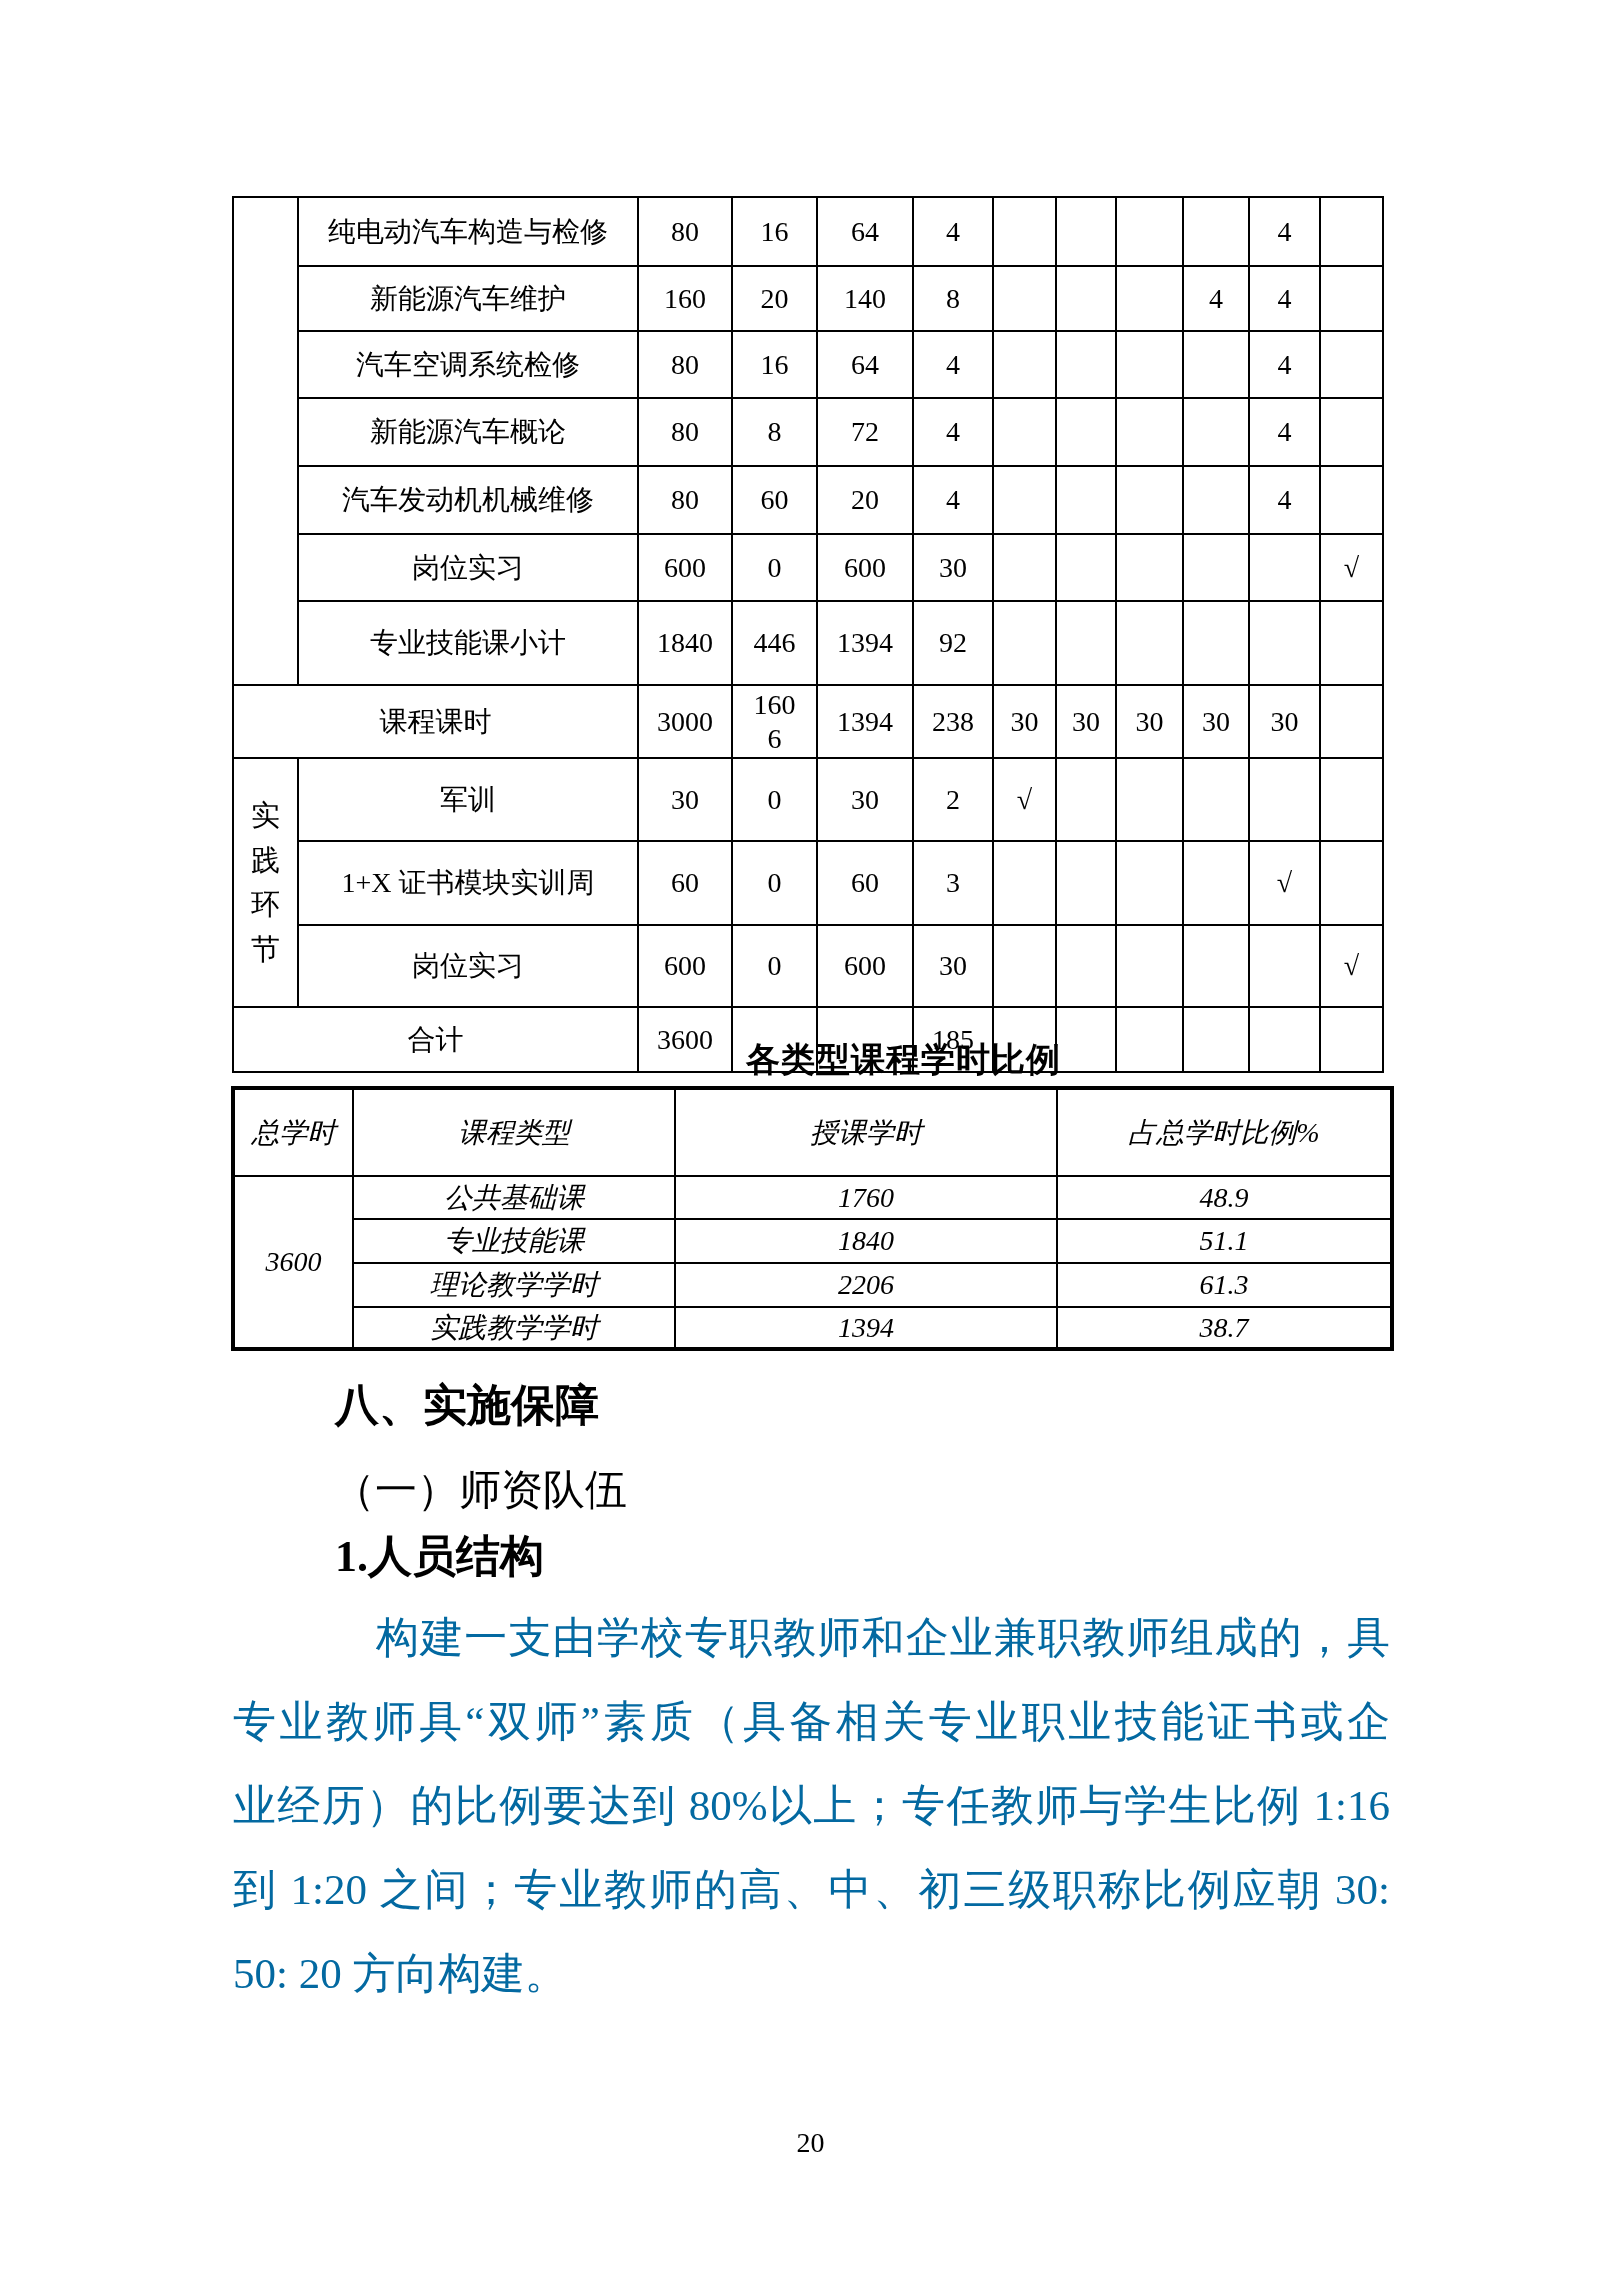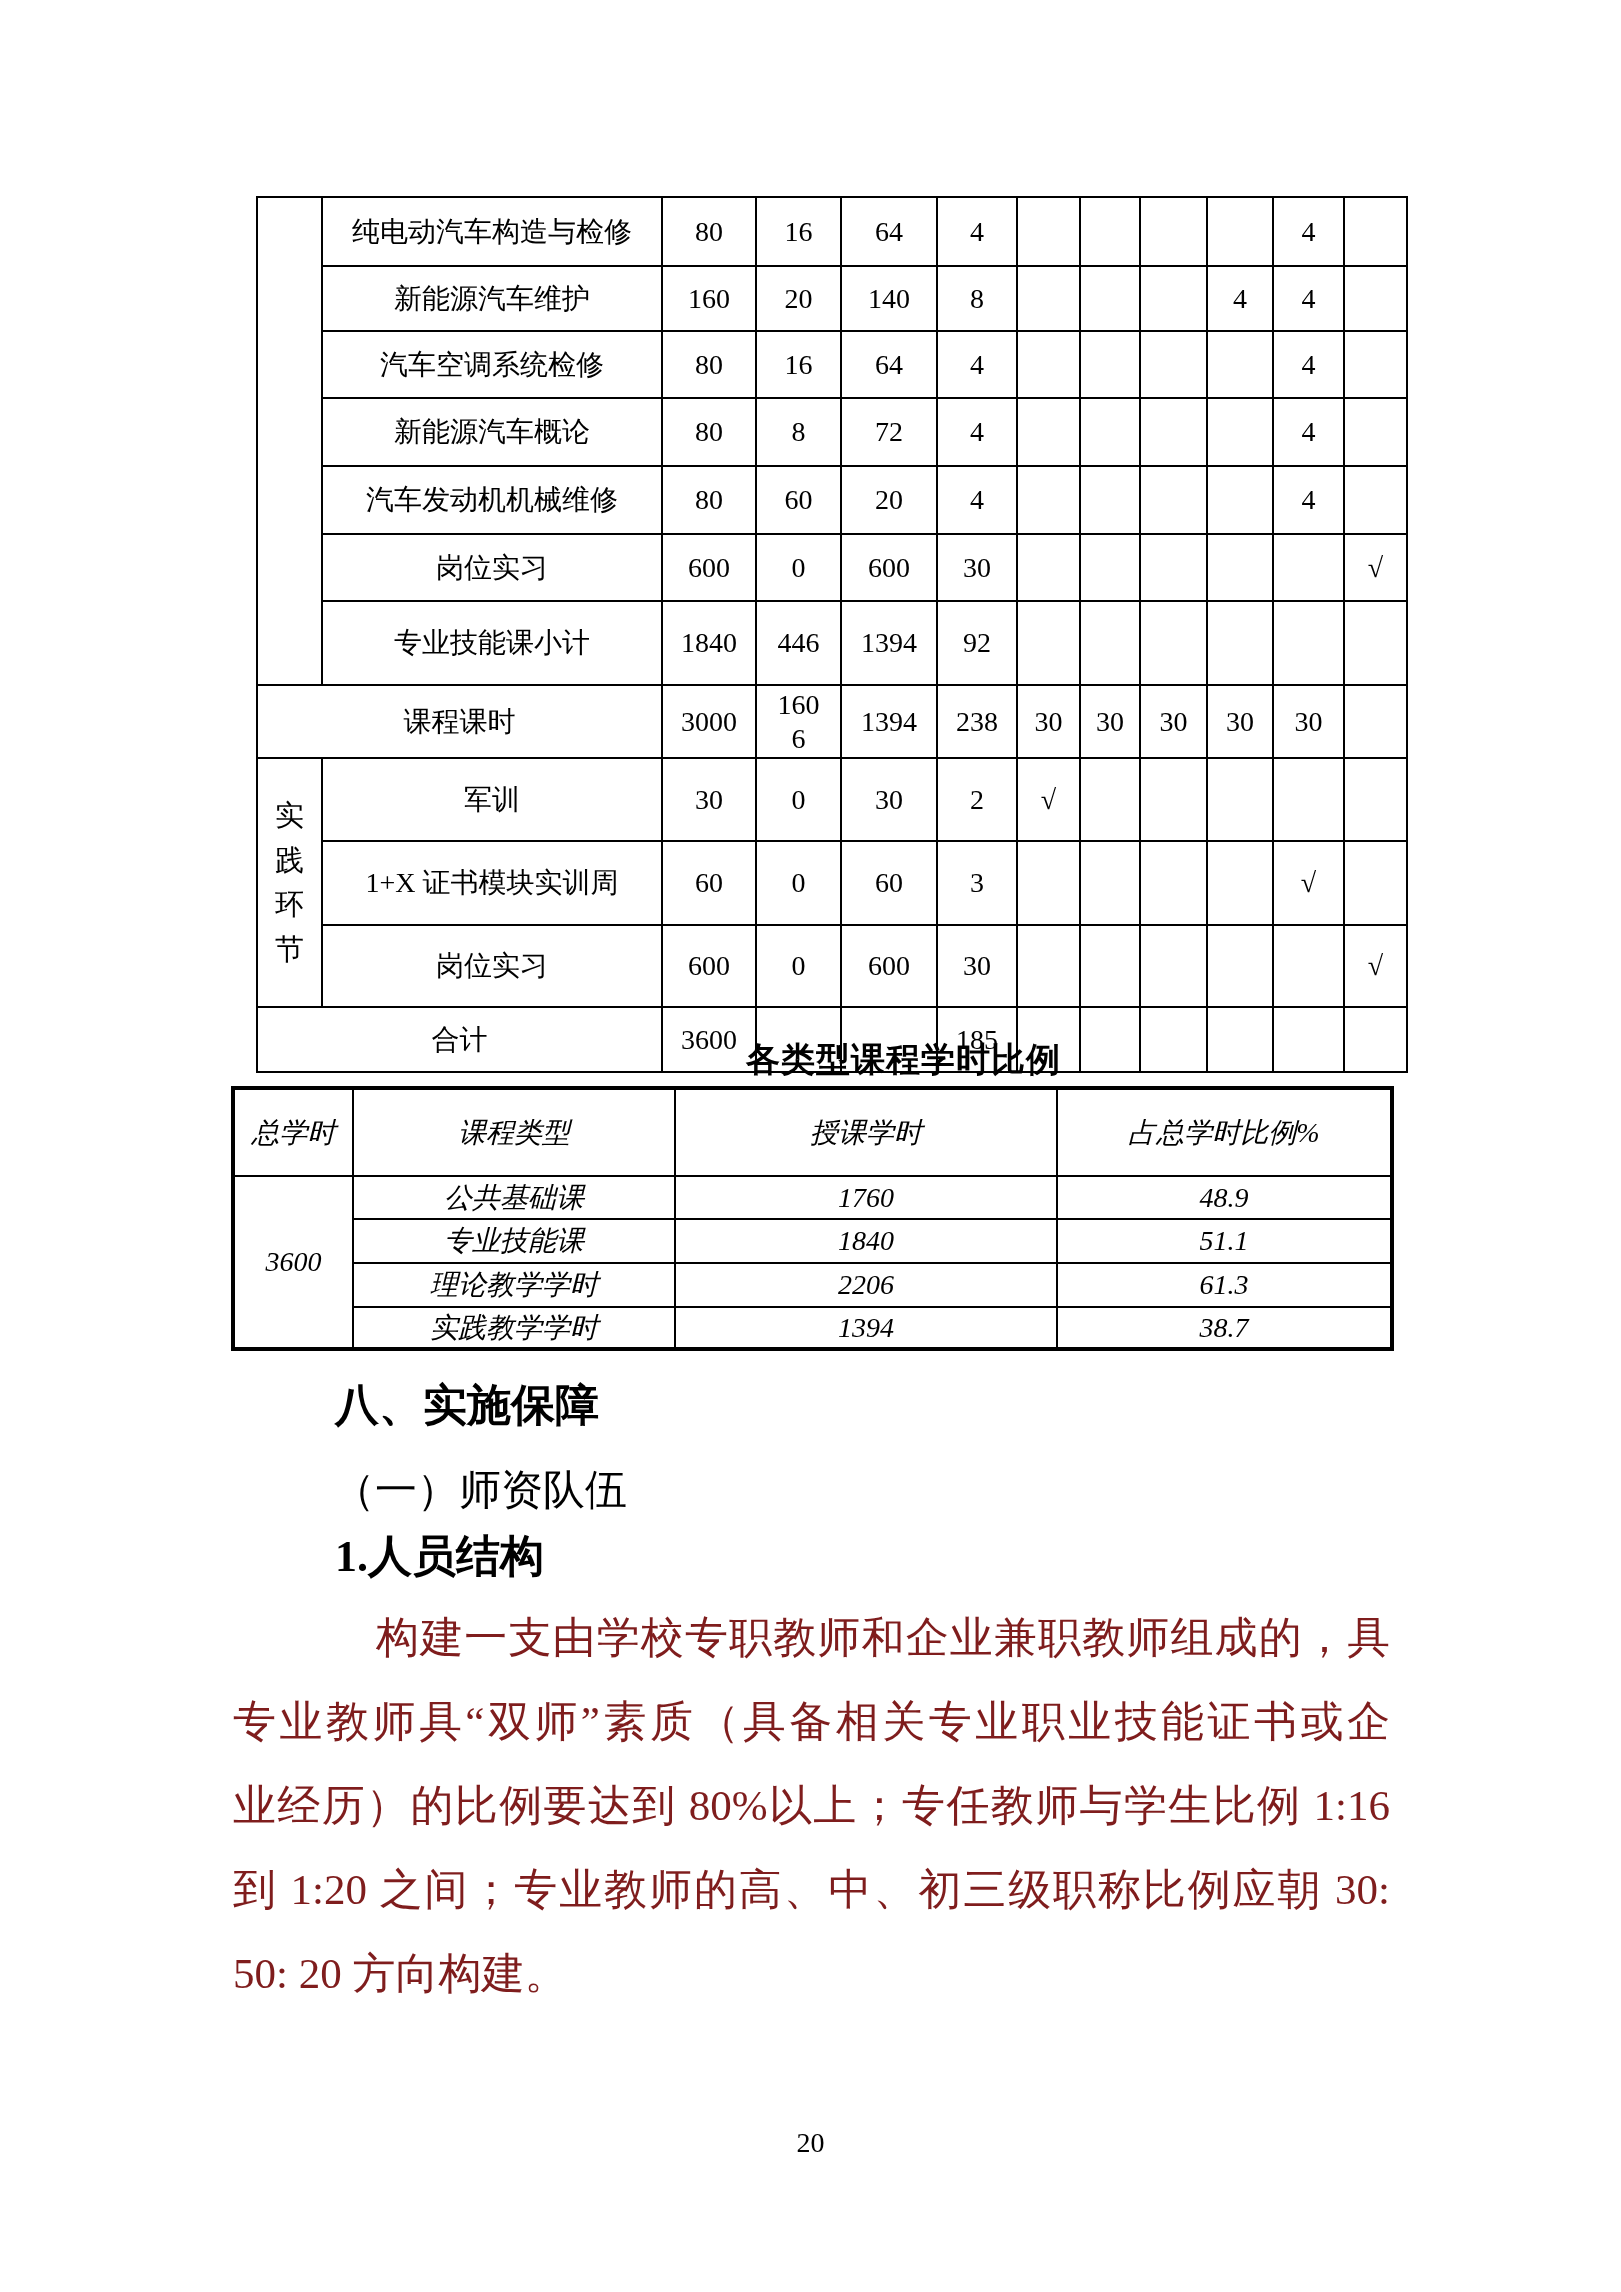--- a/index.html
+++ b/index.html
@@ -3,21 +3,21 @@
 <meta charset="utf-8">
 <style>
   html,body{margin:0;padding:0;}
   body{
     width:1621px;height:2293px;position:relative;background:#ffffff;color:#000;
     font-family:"Liberation Serif","DejaVu Serif",serif;
   }
   
   #t1{
     position:absolute;left:232px;top:196px;width:1149px;
-    border-collapse:collapse;table-layout:fixed;margin-left:24px;
+    border-collapse:collapse;table-layout:fixed;
   }
   #t1 td{
     border:2px solid #000;text-align:center;vertical-align:middle;
     font-size:28px;line-height:1.2;padding:0;white-space:pre-line;
     overflow:hidden;
   }
   .vtext{
     width:35px;margin:0 auto;line-height:1.55;font-size:29px;
     word-break:break-all;letter-spacing:0;
   }
@@ -43,21 +43,21 @@
     position:absolute;left:333px;top:1462px;font-size:42px;font-weight:normal;
     font-family:"Liberation Serif","DejaVu Serif",serif;
   }
   .h3{
     position:absolute;left:335px;top:1527px;font-size:44px;font-weight:bold;
     font-family:"Liberation Serif","DejaVu Serif",serif;
   }
   
   .para{
     position:absolute;left:233px;top:1596px;width:1157px;
-    font-size:43px;color:#7f1d1d;
+    font-size:43px;color:#0369a1;
   }
   .bodyline{
     height:84px;line-height:84px;text-align:justify;text-align-last:justify;
     box-sizing:border-box;white-space:nowrap;
   }
   .bodyline.indent{padding-left:143px;}
   .bodyline.last{text-align-last:left;}
   
   .pagenum{
     position:absolute;left:0;top:2127px;width:100%;text-align:center;

